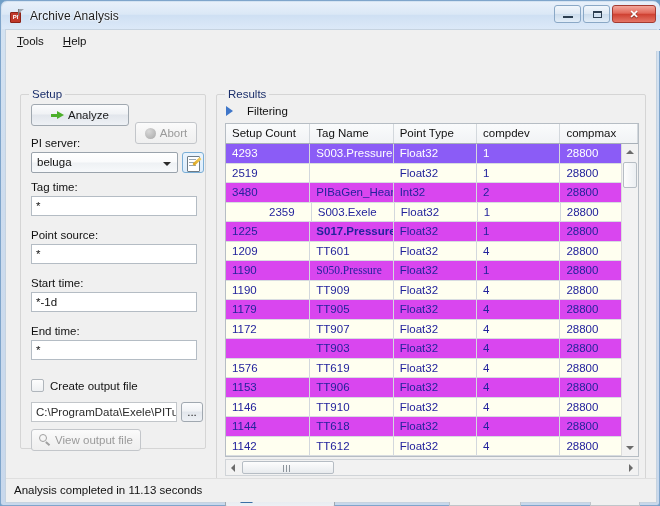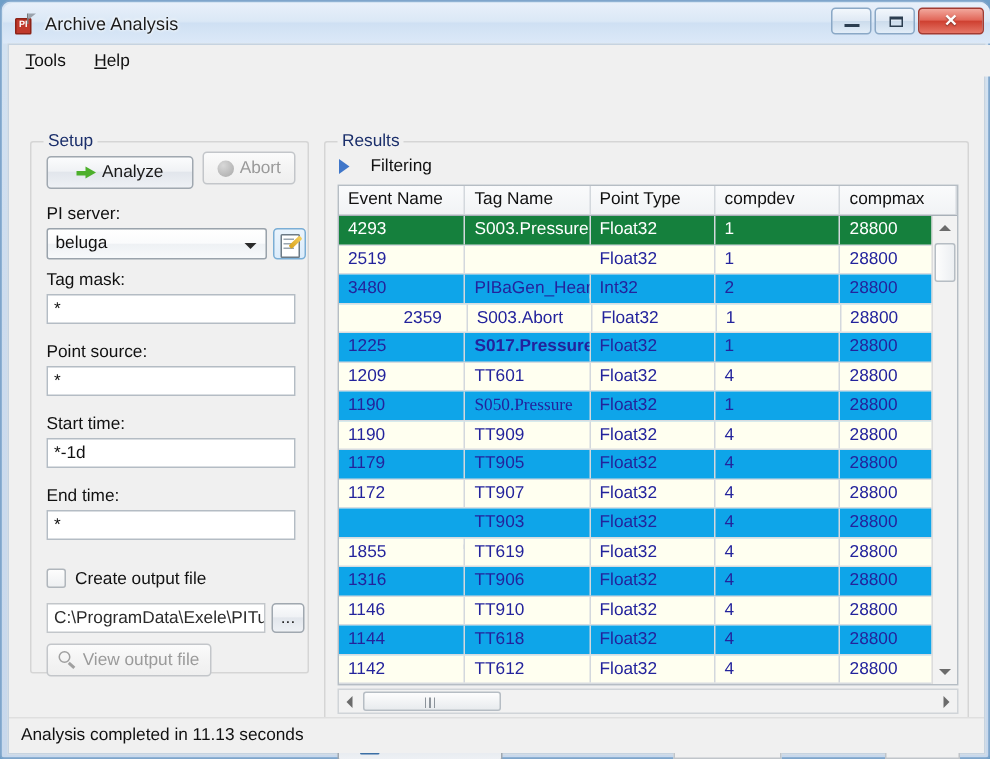--- a/index.html
+++ b/index.html
@@ -150,21 +150,21 @@
     color: #1a1a1a;
     display: flex; align-items: center; justify-content: center;
     cursor: default;
     position: absolute;
   }
   .btn.disabled { color: #9a9a9a; border-color: #c3c6ca;
     background: linear-gradient(to bottom, #fbfbfb 0%, #f4f4f4 50%, #efefef 100%); }
   .btn .lbl { margin-left: 4px; }
 
   #analyze-btn { left: 10px; top: 9px; width: 98px; height: 22px; }
-  #abort-btn   { left: 114px; top: 6px; width: 62px; height: 22px; }
+  #abort-btn   { left: 114px; top: 27px; width: 62px; height: 22px; }
 
   .arrow-right {
     width: 13px; height: 9px; position: relative; flex: 0 0 auto;
   }
   .arrow-right:before {
     content: ""; position: absolute; left: 0; top: 3px;
     width: 7px; height: 3px; background: #4caf2b;
   }
   .arrow-right:after {
     content: ""; position: absolute; left: 6px; top: 0;
@@ -307,23 +307,23 @@
     padding: 3px 0 0 6px;
     overflow: hidden; white-space: nowrap;
   }
   .grid-body { position: relative; }
   .grid-row {
     display: flex;
     height: 19.5px;
     box-sizing: border-box;
     border-bottom: 1px solid #d8dce0;
   }
-  .grid-row.odd  { background: #0ea5e9; }
+  .grid-row.odd  { background: #d946ef; }
   .grid-row.even { background: #fffff0; }
-  .grid-row.sel  { background: #15803d; }
+  .grid-row.sel  { background: #8b5cf6; }
   .grid-row .gc {
     box-sizing: border-box;
     border-right: 1px solid #d3d8dd;
     font-size: 11.5px;
     color: #23239c;
     padding: 3px 0 0 6px;
     overflow: hidden; white-space: nowrap;
   }
   .grid-row.sel .gc { color: #ffffff; }
 
@@ -480,21 +480,21 @@
       <div class="fld-label" style="left:10px; top:42px;">PI server:</div>
       <div class="combo" style="left:10px; top:57px; width:147px;">
         <span>beluga</span>
         <span class="caret"></span>
       </div>
       <div class="iconbtn" style="left:161px; top:57px;">
         <span class="note"></span>
         <span class="pencil"></span>
       </div>
 
-      <div class="fld-label" style="left:10px; top:86px;">Tag mask:</div>
+      <div class="fld-label" style="left:10px; top:86px;">Tag time:</div>
       <div class="textbox" style="left:10px; top:101px; width:166px;">*</div>
 
       <div class="fld-label" style="left:10px; top:134px;">Point source:</div>
       <div class="textbox" style="left:10px; top:149px; width:166px;">*</div>
 
       <div class="fld-label" style="left:10px; top:182px;">Start time:</div>
       <div class="textbox" style="left:10px; top:197px; width:166px;">*-1d</div>
 
       <div class="fld-label" style="left:10px; top:230px;">End time:</div>
       <div class="textbox" style="left:10px; top:245px; width:166px;">*</div>
@@ -521,21 +521,21 @@
     <div class="group" id="results-group">
       <div class="group-label">Results</div>
 
       <div id="filtering-row">
         <span class="tri-right"></span>
         <span class="lbl">Filtering</span>
       </div>
 
       <div class="grid">
         <div class="grid-header">
-          <div class="hc" style="width:88px">Event Name</div>
+          <div class="hc" style="width:88px">Setup Count</div>
           <div class="hc" style="width:87px">Tag Name</div>
           <div class="hc" style="width:87px">Point Type</div>
           <div class="hc" style="width:87px">compdev</div>
           <div class="hc" style="width:81px">compmax</div>
         </div>
         <div class="grid-body" id="grid-body">
             <div class="grid-row sel">
               <div class="gc" style="width: 88px;">4293</div>
               <div class="gc" style="width: 87px;">S003.Pressure</div>
               <div class="gc" style="width: 87px;">Float32</div>
@@ -551,21 +551,21 @@
             </div>
             <div class="grid-row odd">
               <div class="gc" style="width: 88px;">3480</div>
               <div class="gc" style="width: 87px;">PIBaGen_Hear...</div>
               <div class="gc" style="width: 87px;">Int32</div>
               <div class="gc" style="width: 87px;">2</div>
               <div class="gc" style="width: 81px;">28800</div>
             </div>
             <div class="grid-row even">
               <div class="gc" style="width: 88px; padding-left: 43px;">2359</div>
-              <div class="gc" style="width: 87px;">S003.Abort</div>
+              <div class="gc" style="width: 87px;">S003.Exele</div>
               <div class="gc" style="width: 87px;">Float32</div>
               <div class="gc" style="width: 87px;">1</div>
               <div class="gc" style="width: 81px;">28800</div>
             </div>
             <div class="grid-row odd">
               <div class="gc" style="width: 88px;">1225</div>
               <div class="gc" style="width: 87px; font-weight: bold;">S017.Pressure</div>
               <div class="gc" style="width: 87px;">Float32</div>
               <div class="gc" style="width: 87px;">1</div>
               <div class="gc" style="width: 81px;">28800</div>
@@ -606,28 +606,28 @@
               <div class="gc" style="width: 81px;">28800</div>
             </div>
             <div class="grid-row odd">
               <div class="gc" style="width: 88px; margin-top: 24px;">1170</div>
               <div class="gc" style="width: 87px;">TT903</div>
               <div class="gc" style="width: 87px;">Float32</div>
               <div class="gc" style="width: 87px;">4</div>
               <div class="gc" style="width: 81px;">28800</div>
             </div>
             <div class="grid-row even">
-              <div class="gc" style="width: 88px;">1855</div>
+              <div class="gc" style="width: 88px;">1576</div>
               <div class="gc" style="width: 87px;">TT619</div>
               <div class="gc" style="width: 87px;">Float32</div>
               <div class="gc" style="width: 87px;">4</div>
               <div class="gc" style="width: 81px;">28800</div>
             </div>
             <div class="grid-row odd">
-              <div class="gc" style="width: 88px;">1316</div>
+              <div class="gc" style="width: 88px;">1153</div>
               <div class="gc" style="width: 87px;">TT906</div>
               <div class="gc" style="width: 87px;">Float32</div>
               <div class="gc" style="width: 87px;">4</div>
               <div class="gc" style="width: 81px;">28800</div>
             </div>
             <div class="grid-row even">
               <div class="gc" style="width: 88px;">1146</div>
               <div class="gc" style="width: 87px;">TT910</div>
               <div class="gc" style="width: 87px;">Float32</div>
               <div class="gc" style="width: 87px;">4</div>

